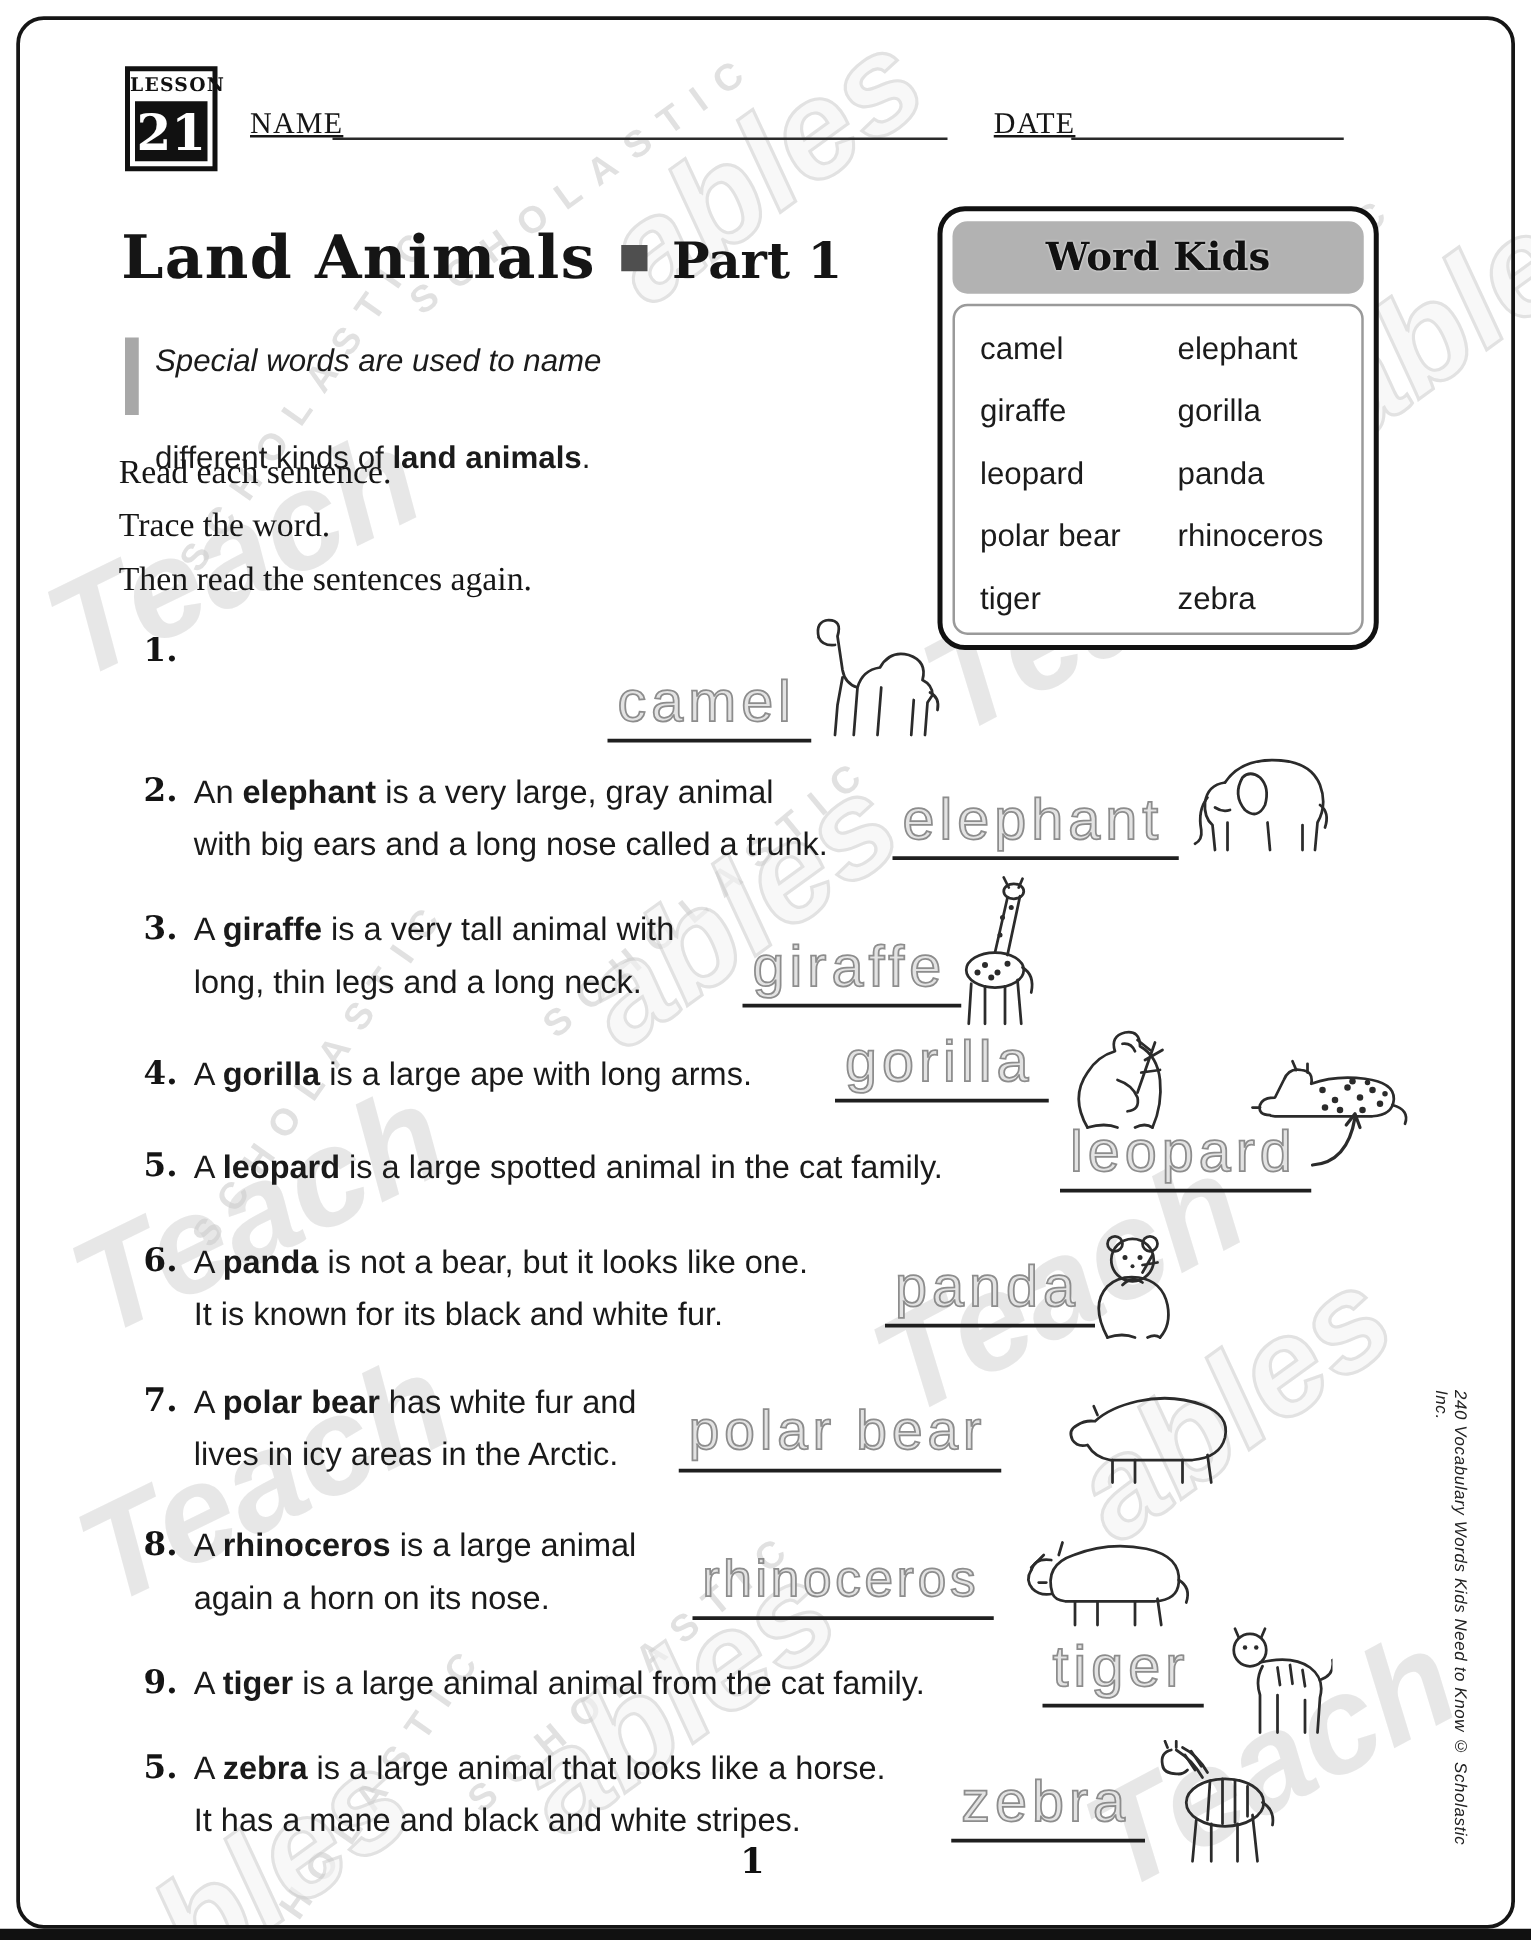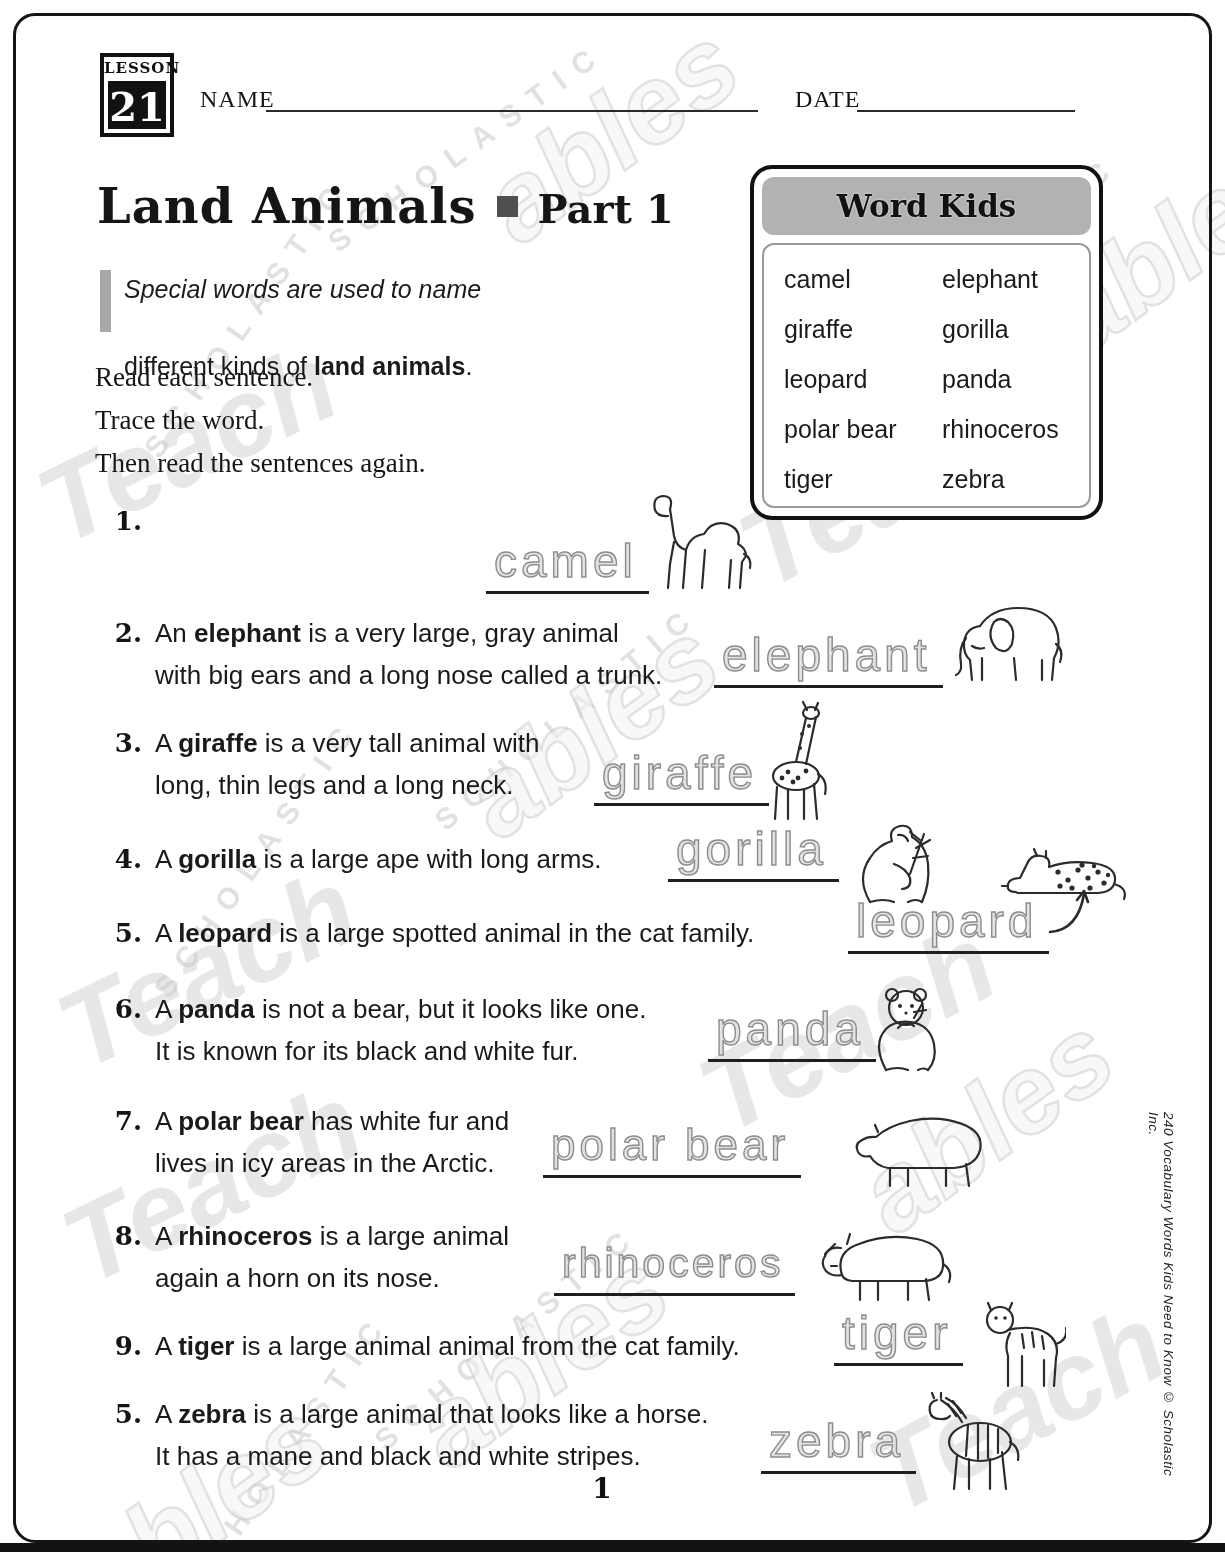--- a/index.html
+++ b/index.html
@@ -21,21 +21,21 @@
 
   .z{z-index:1;}
 
   
   .badge{position:absolute;left:100px;top:53px;width:74px;height:84px;border:4px solid #111;
          background:#fff;box-sizing:border-box;}
   .badge-top{height:22px;text-align:center;font:bold 15px/22px "DejaVu Serif",serif;
              letter-spacing:1px;color:#111;}
   .badge-num{position:absolute;left:4px;right:4px;top:24px;bottom:4px;background:#111;
              color:#fff;text-align:center;font:800 40px/52px "DejaVu Serif",serif;}
-  .fieldlbl{position:absolute;font:24px "Liberation Serif",serif;letter-spacing:1px;color:#161616;}
+  .fieldlbl{position:absolute;font:24px "Liberation Serif",serif;letter-spacing:1px;color:#161616;text-decoration:underline;}
   .rule{position:absolute;height:0;border-bottom:2px solid #2a2a2a;}
 
   
   .title-row{position:absolute;left:97px;top:178px;display:flex;align-items:baseline;}
   .title-main{font:800 48px "DejaVu Serif",serif;color:#151515;letter-spacing:1px;}
   .title-sq{width:21px;height:21px;background:#4f4f4f;margin:0 20px;align-self:center;}
   .title-part{font:800 40px "DejaVu Serif",serif;color:#151515;}
 
   
   .wb{position:absolute;left:750px;top:165px;width:353px;height:355px;border:4px solid #111;

